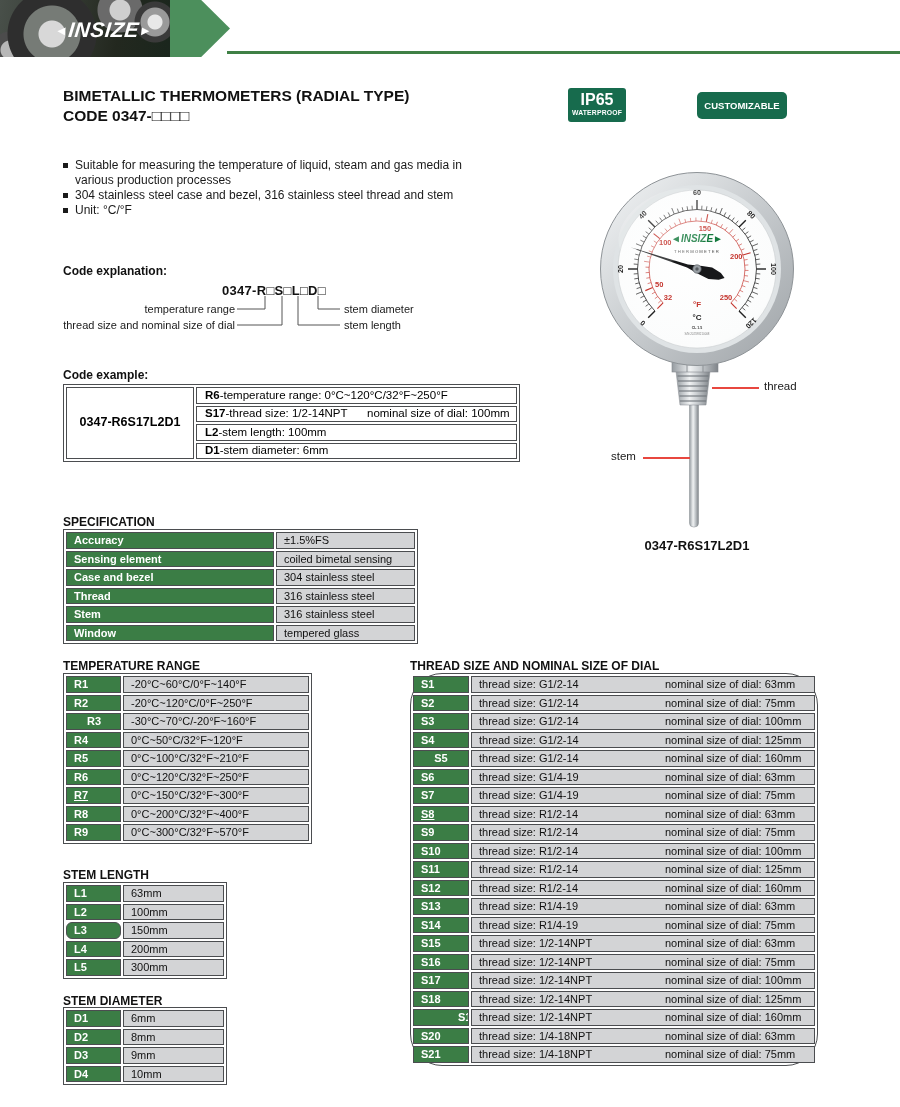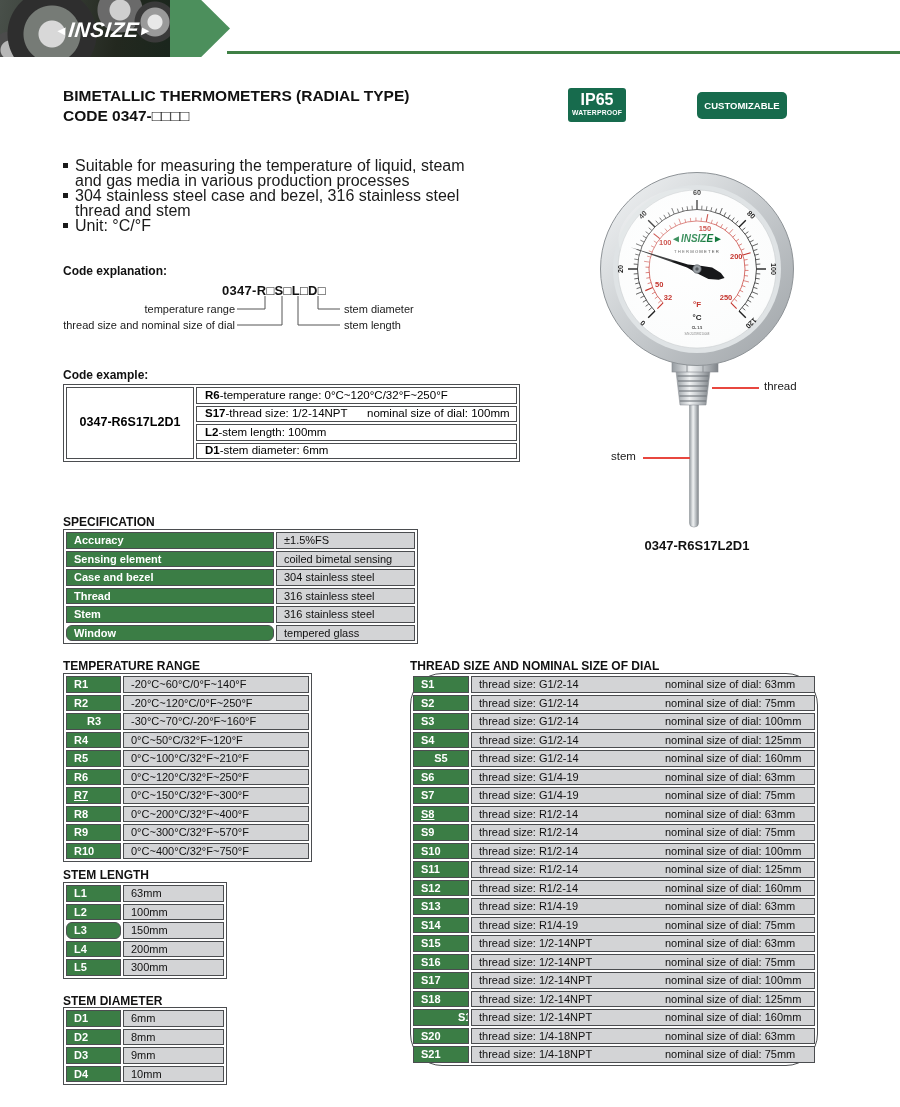--- a/index.html
+++ b/index.html
@@ -26,21 +26,21 @@
   .title2 { position:absolute; left:63px; top:107px; font-size:15.5px; font-weight:bold; color:#111; }
   .badge-ip { position:absolute; left:568px; top:88px; width:58px; height:34px; background:#176b4d;
     border-radius:3px; color:#fff; text-align:center; line-height:1; padding-top:4px; }
   .badge-ip .l1 { font-size:16px; font-weight:bold; display:block; }
   .badge-ip .l2 { font-size:6.8px; font-weight:bold; display:block; margin-top:2px; letter-spacing:.2px; }
   .badge-cz { position:absolute; left:697px; top:92px; width:90px; height:27px; background:#176b4d;
     border-radius:5px; color:#fff; font-size:9.5px; font-weight:bold; text-align:center; line-height:27px; }
 
   
   .features { position:absolute; left:63px; top:158px; width:410px; list-style:none; }
-  .features li { position:relative; font-size:16px; line-height:15px; color:#1a1a1a; padding-left:12px; }
+  .features li { position:relative; font-size:12px; line-height:15px; color:#1a1a1a; padding-left:12px; }
   .features .blt { position:absolute; left:0; top:5px; width:5px; height:5px; background:#1a1a1a; }
 
   
   .sub-label { position:absolute; font-size:12px; font-weight:bold; color:#111; }
   .code-line { position:absolute; left:222px; top:283px; font-size:13px; font-weight:bold; color:#111; letter-spacing:.3px; }
   .callout { position:absolute; font-size:11px; color:#1a1a1a; white-space:nowrap; }
   .callout.r { text-align:right; }
   .conn-svg { position:absolute; left:230px; top:296px; }
 
   
@@ -331,21 +331,21 @@
           <td class="k" style="width:208px;">Thread</td>
           <td class="v">316 stainless steel</td>
         </tr>
 
         <tr>
           <td class="k" style="width:208px;">Stem</td>
           <td class="v">316 stainless steel</td>
         </tr>
 
         <tr>
-          <td class="k" style="width:208px;border-radius:6px;">Window</td>
+          <td class="k" style="width:208px;">Window</td>
           <td class="v">tempered glass</td>
         </tr>
       </tbody>
   </table>
 
   <div class="sub-label" style="left:63px; top:659px;">TEMPERATURE RANGE</div>
   <table class="gtab abs" style="left:63px; top:673px; width:249px;">
     <tbody>
 
         <tr>
@@ -386,24 +386,20 @@
         <tr>
           <td class="k" style="width:55px;">R8</td>
           <td class="v">0°C~200°C/32°F~400°F</td>
         </tr>
 
         <tr>
           <td class="k" style="width:55px;">R9</td>
           <td class="v">0°C~300°C/32°F~570°F</td>
         </tr>
 
-        <tr>
-          <td class="k" style="width:55px;">R10</td>
-          <td class="v">0°C~400°C/32°F~750°F</td>
-        </tr>
       </tbody>
   </table>
 
   <div class="sub-label" style="left:410px; top:659px;">THREAD SIZE AND NOMINAL SIZE OF DIAL</div>
   <table class="gtab abs" style="left:410px; top:673px; width:408px;border-radius:32px;">
     <tbody>
 
         <tr>
           <td class="k" style="width:56px;">S1</td>
           <td class="v"><span class="thr-span">thread size: G1/2-14</span><span>nominal size of dial: 63mm</span></td>

